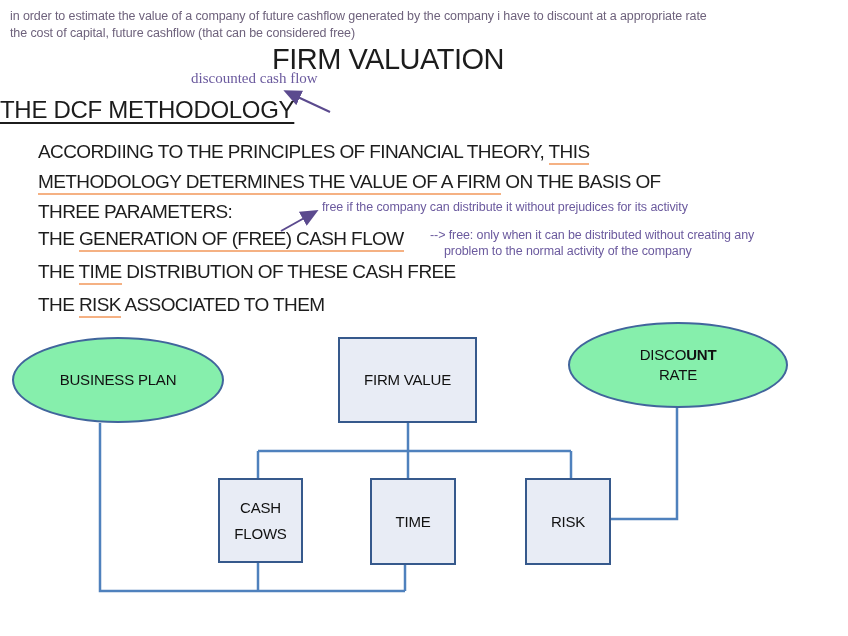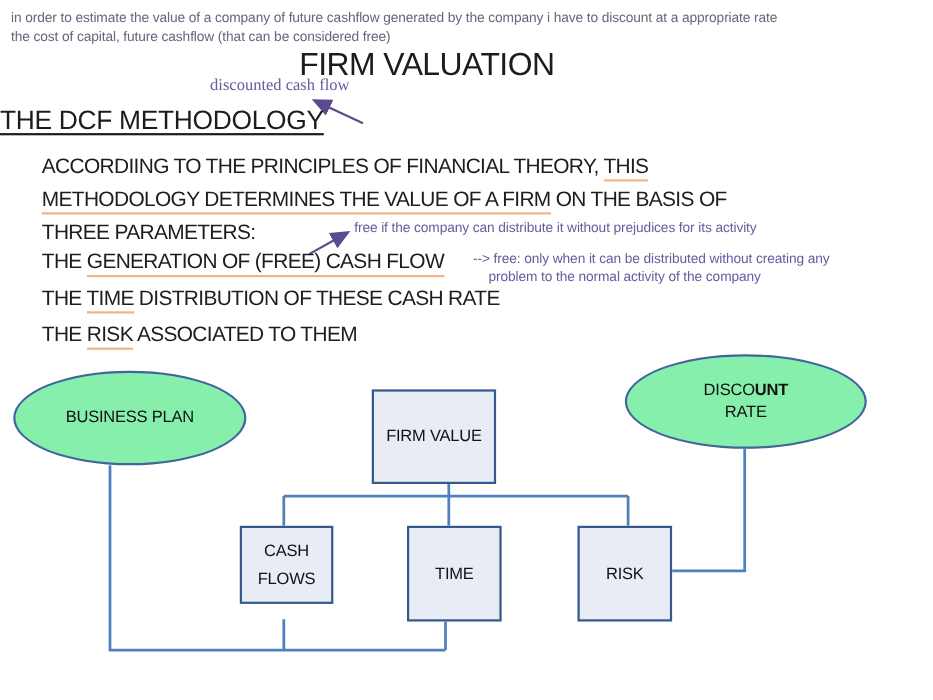--- a/index.html
+++ b/index.html
@@ -38,23 +38,23 @@
   .u{border-bottom:2px solid #f5b183;padding-bottom:1px;}
   .b1{top:141px;} .b2{top:171px;text-align:right;} .b3{top:201px;}
   .b4{top:228px;} .b5{top:261px;} .b6{top:294px;}
 
   
   .shape{display:flex;align-items:center;justify-content:center;text-align:center;
          font-size:15px;color:#111;letter-spacing:-0.2px;line-height:20px;box-sizing:border-box;}
   .ellipse{background:#86efac;border:2.5px solid #41659c;border-radius:50%;}
   .rect{background:#e8ecf5;border:2.5px solid #36598c;}
   .bp{left:12px;top:337px;width:212px;height:86px;}
-  .fv{left:338px;top:354px;width:113px;height:86px;}
+  .fv{left:338px;top:337px;width:139px;height:86px;}
   .dr{left:568px;top:322px;width:220px;height:86px;}
-  .cf{left:218px;top:478px;width:85px;height:71px;line-height:26px;}
+  .cf{left:218px;top:478px;width:85px;height:85px;line-height:26px;}
   .tm{left:370px;top:478px;width:86px;height:87px;}
   .rk{left:525px;top:478px;width:86px;height:87px;}
   .bold-part{font-weight:bold;}
 
   svg.overlay{position:absolute;left:0;top:0;pointer-events:none;}
 </style>
 </head>
 <body>
 
 <div class="slide">
@@ -89,21 +89,21 @@
   </div>
 
   <div class="abs title">FIRM VALUATION</div>
   <div class="abs purple dcf-label">discounted cash flow</div>
   <div class="abs subtitle">THE DCF METHODOLOGY</div>
 
   <div class="abs bline b1"><span>ACCORDIING TO THE PRINCIPLES OF FINANCIAL THEORY, </span><span class="u">THIS</span></div>
   <div class="abs bline b2"><span class="u">METHODOLOGY DETERMINES THE VALUE OF A FIRM</span><span> ON THE BASIS OF</span></div>
   <div class="abs bline b3">THREE PARAMETERS:</div>
   <div class="abs bline b4"><span>THE </span><span class="u">GENERATION OF (FREE) CASH FLOW</span></div>
-  <div class="abs bline b5"><span>THE </span><span class="u">TIME</span><span> DISTRIBUTION OF THESE CASH RATE</span></div>
+  <div class="abs bline b5"><span>THE </span><span class="u">TIME</span><span> DISTRIBUTION OF THESE CASH FREE</span></div>
   <div class="abs bline b6"><span>THE </span><span class="u">RISK</span><span> ASSOCIATED TO THEM</span></div>
 
   <div class="abs purple free1">free if the company can distribute it without prejudices for its activity</div>
   <div class="abs purple free2">
     <div>--&gt; free: only when it can be distributed without creating any</div>
     <div class="l2">problem to the normal activity of the company</div>
   </div>
 
   <div class="abs shape ellipse bp">
     <span>BUSINESS PLAN</span>

